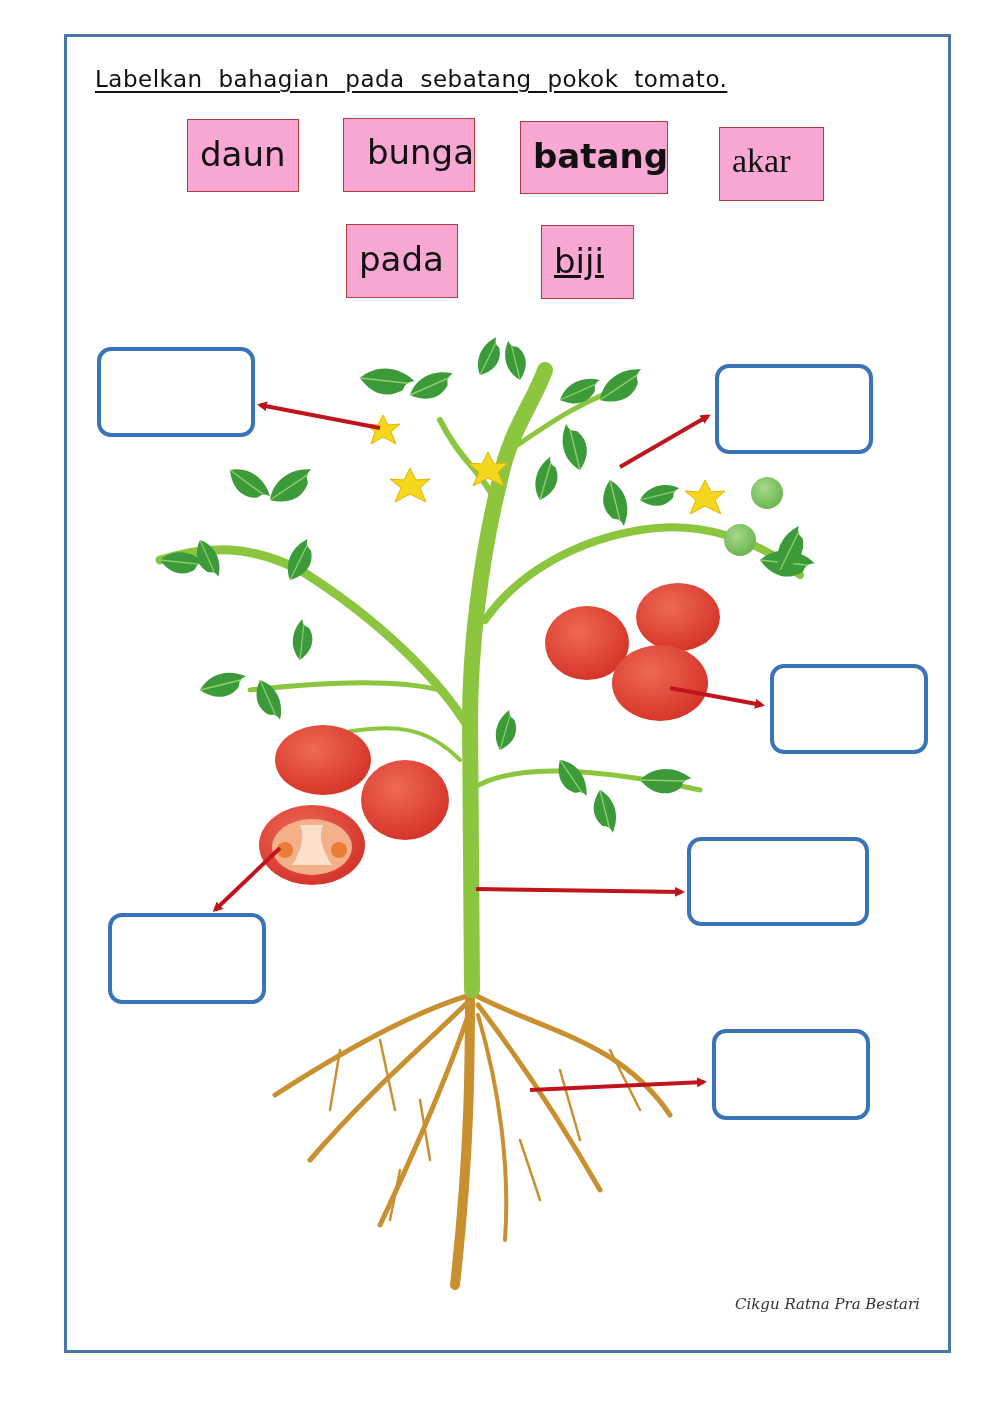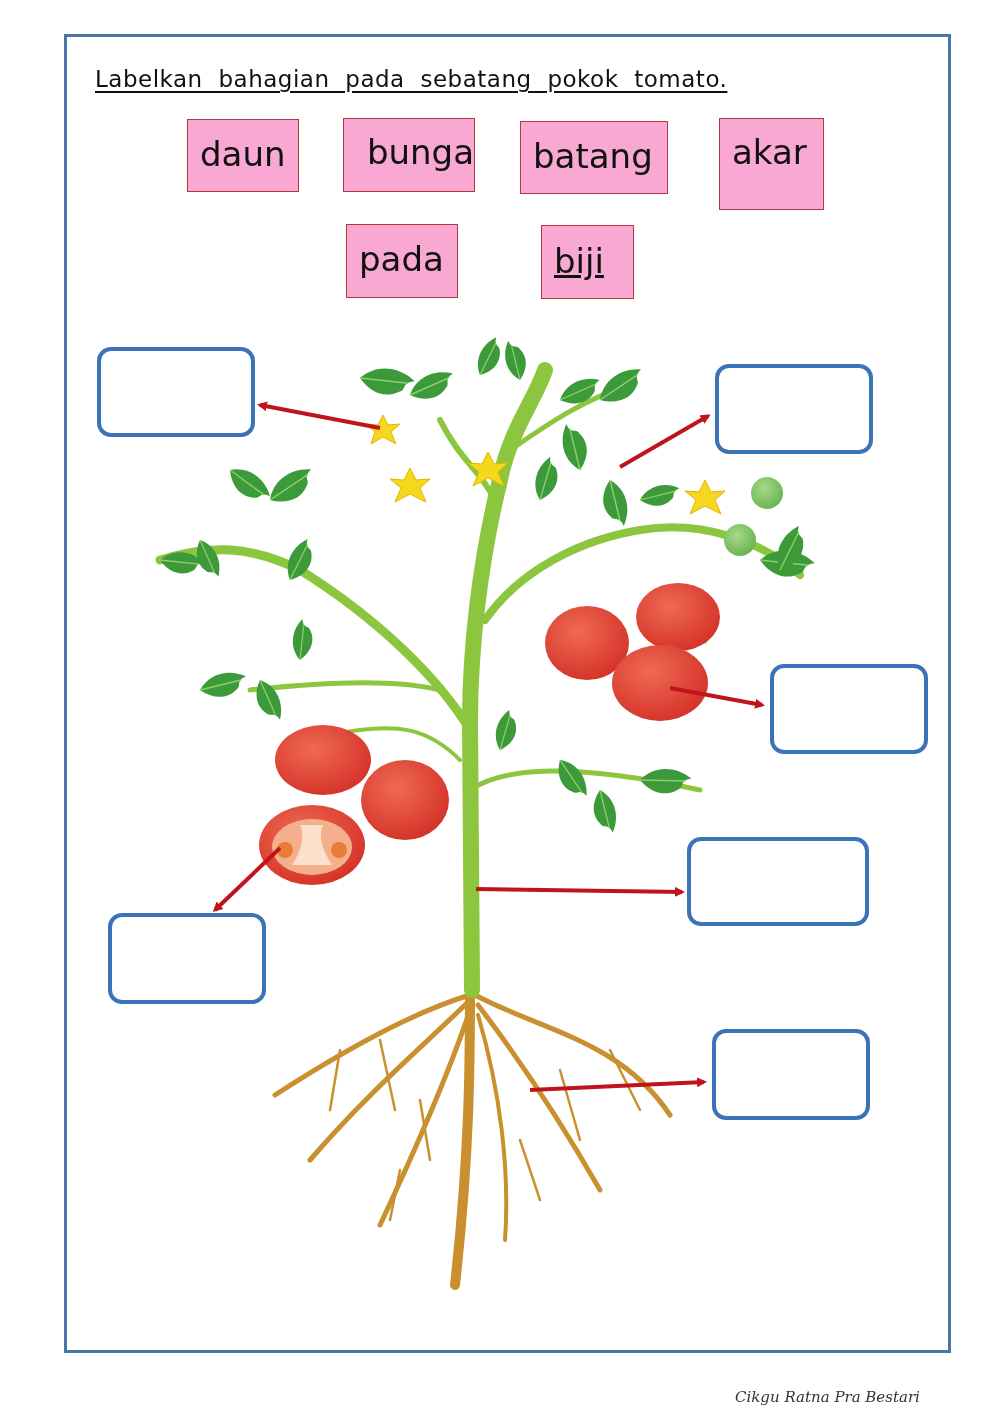--- a/index.html
+++ b/index.html
@@ -1,34 +1,34 @@
 <!DOCTYPE html>
 <html><head>
 <meta charset="utf-8">
 <style>
   html, body { margin:0; padding:0; background:#ffffff; }
   body { width:1000px; height:1413px; position:relative; overflow:hidden; font-family:"DejaVu Sans", sans-serif; }
   .frame { position:absolute; left:64px; top:34px; width:881px; height:1313px; border:3px solid #4a76a8; box-sizing:content-box; }
   .title { position:absolute; left:95px; top:66px; font-size:23px; color:#111; text-decoration:underline; text-underline-offset:4px; letter-spacing:0.5px; word-spacing:8px; }
   .word { position:absolute; background:#f9a8d4; border:1.5px solid #b23a3a; box-sizing:border-box; font-size:34px; color:#111; padding-left:12px; line-height:60px; }
   .answer { position:absolute; border:4px solid #3a73b8; border-radius:14px; box-sizing:border-box; background:#fff; }
-  .signature { position:absolute; left:735px; top:1388px; font-family:"DejaVu Serif", serif; font-style:italic; font-size:15px; color:#333; }
+  .signature { position:absolute; left:735px; top:1295px; font-family:"DejaVu Serif", serif; font-style:italic; font-size:15px; color:#333; }
   svg.plant { position:absolute; left:0; top:0; }
 </style>
 </head>
 <body>
 
 <div class="frame"></div>
 
 <div class="title">Labelkan bahagian pada sebatang pokok tomato.</div>
 
 <div class="word" style="left:187px;top:119px;width:112px;height:73px;line-height:68px;">daun</div>
 <div class="word" style="left:343px;top:118px;width:132px;height:74px;line-height:66px;text-align:right;">bunga</div>
-<div class="word" style="left:520px;top:121px;width:148px;height:73px;line-height:68px;">batang</div>
-<div class="word" style="left:719px;top:118px;width:105px;height:92px;line-height:66px;">akar</div>
+<div class="word" style="left:520px;top:121px;width:148px;height:73px;line-height:68px;font-weight:bold;">batang</div>
+<div class="word" style="left:719px;top:127px;width:105px;height:74px;line-height:66px;font-family:Liberation Serif, serif;">akar</div>
 <div class="word" style="left:346px;top:224px;width:112px;height:74px;line-height:68px;">pada</div>
 <div class="word" style="left:541px;top:225px;width:93px;height:74px;line-height:70px;text-decoration:underline;">biji</div>
 
 <svg class="plant" width="1000" height="1413" viewBox="0 0 1000 1413">
   <defs>
     <marker id="ah" markerWidth="10" markerHeight="10" refX="7" refY="5" orient="auto" markerUnits="userSpaceOnUse">
       <path d="M0,0 L10,5 L0,10 z" fill="#c0141c"></path>
     </marker>
     <radialGradient id="tom" cx="40%" cy="35%" r="65%">
       <stop offset="0%" stop-color="#ee6a55"></stop>

